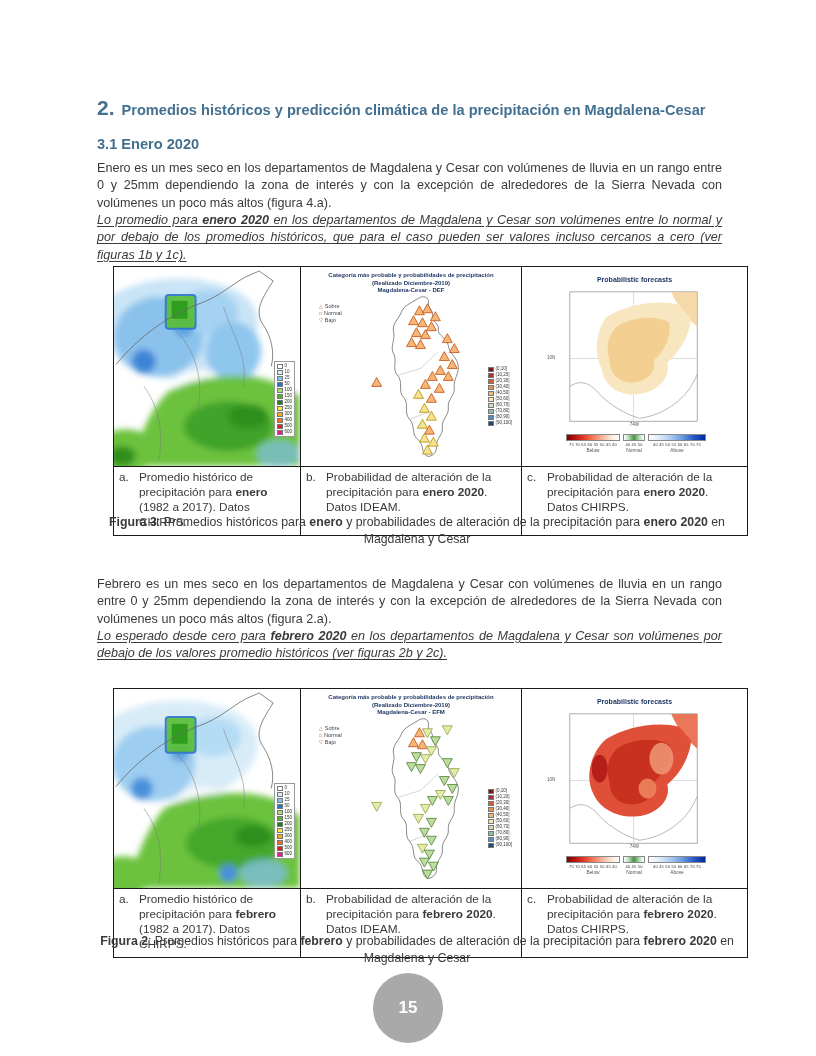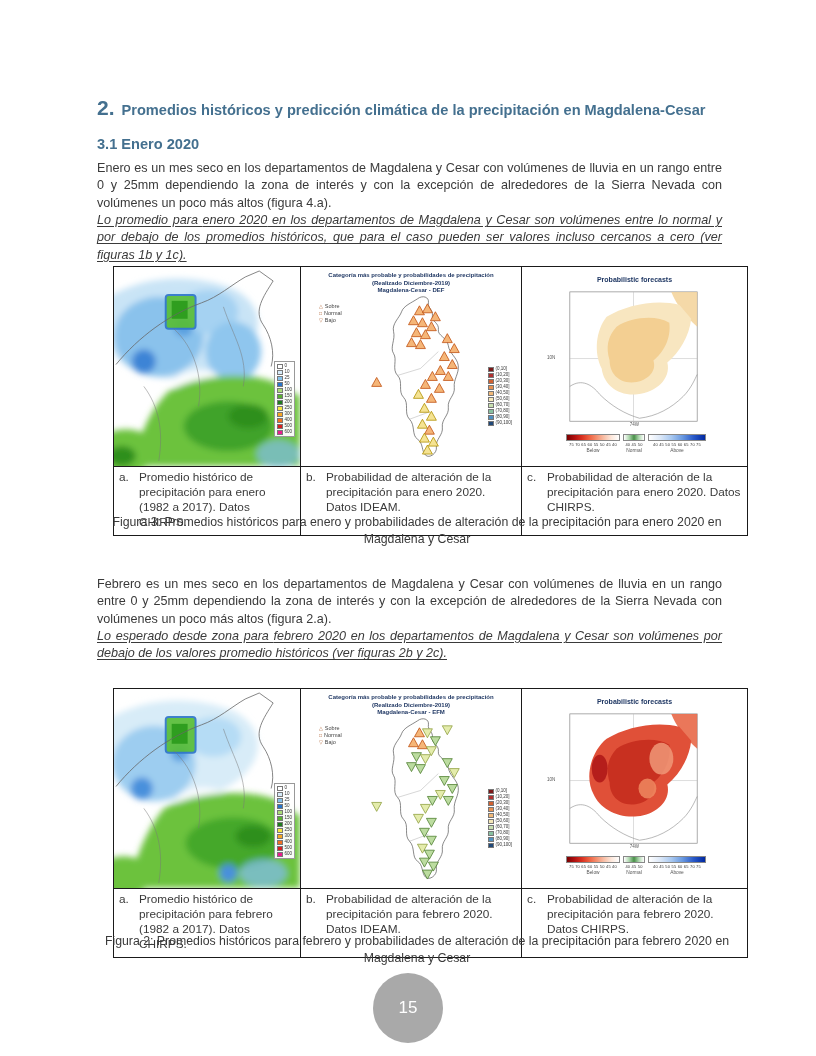--- a/index.html
+++ b/index.html
@@ -12,21 +12,21 @@
   .abs { position:absolute; }
   
   .h-main { left:97px; top:96px; width:640px; display:flex; align-items:baseline; gap:7px; color:#44708f; }
   .h-num { font-size:21px; font-weight:bold; }
   .h-title { font-size:14.6px; font-weight:bold; }
   .h-sec { left:97px; width:620px; color:#44708f; font-size:14.6px; font-weight:bold; }
   
   .body-par { left:97px; width:625px; font-size:12.6px; line-height:17.4px; text-align:justify; }
   .em-par { left:97px; width:625px; font-size:12.6px; line-height:17.4px; text-align:justify;
             font-style:italic; text-decoration:underline; text-underline-offset:2px; }
-  .bold { font-weight:normal; }
+  .bold { font-weight:bold; }
   
   .fig-table { left:113px; width:635px; display:grid; grid-template-columns:187px 221px 226px;
                border-left:1px solid #1a1a1a; border-top:1px solid #1a1a1a; background:#fff; }
   .map-cell { position:relative; height:200px; overflow:hidden; background:#fff;
               border-right:1px solid #1a1a1a; border-bottom:1px solid #1a1a1a; }
   .cap-cell { display:flex; gap:7px; padding:3px 5px 5px 5px; font-size:11.8px; line-height:15px;
               border-right:1px solid #1a1a1a; border-bottom:1px solid #1a1a1a; min-height:46px; }
   .cap-letter { flex:0 0 13px; }
   .cap-text { flex:1; }
   
@@ -52,21 +52,21 @@
   .pc-seg { display:flex; flex-direction:column; align-items:stretch; }
   .pc-strip { height:7px; border:0.5px solid #888; }
   .pc-ticks { font-size:4px; letter-spacing:.2px; color:#333; text-align:center; white-space:nowrap; margin-top:1px; }
   .pc-cat { font-size:4.8px; color:#555; text-align:center; margin-top:1px; }
   .strip-below { background:linear-gradient(to right,#7a0000,#b01010,#d83020,#ee6040,#f49070,#f8c0a8,#fde8dc,#ffffff); }
   .strip-normal { background:linear-gradient(to right,#ffffff,#b0d8b0,#489048,#b0d8b0,#ffffff); }
   .strip-above { background:linear-gradient(to right,#ffffff,#dce8f8,#a8c8f0,#6898e0,#2858c8,#0028a0); }
   
   .page-badge { left:373px; top:973px; width:70px; height:70px; border-radius:50%;
                 background:#a9a9a9; display:flex; align-items:center; justify-content:center;
-                color:#ffffff; font-size:17px; font-weight:normal;text-align:center; }
+                color:#ffffff; font-size:17px; font-weight:bold;text-align:center; }
 </style>
 </head>
 <body>
 
 <div class="page">
 
   <div class="abs h-main">
     <span class="h-num">2.</span>
     <span class="h-title">Promedios históricos y predicción climática de la precipitación en Magdalena-Cesar</span>
   </div>
@@ -313,21 +313,21 @@
     </div>
     <div class="cap-cell">
       <span class="cap-letter">c.</span>
       <span class="cap-text"><span>Probabilidad de alteración de la precipitación para </span><span class="bold">enero 2020</span><span>. Datos CHIRPS.</span></span>
     </div>
   </div>
 
   <div class="abs figura-cap" style="top:514px"><span class="bold">Figura 3</span><span>: Promedios históricos para </span><span class="bold">enero</span><span> y probabilidades de alteración de la precipitación para </span><span class="bold">enero 2020</span><span> en Magdalena y Cesar</span></div>
 
   <p class="abs body-par" style="top:576px">Febrero es un mes seco en los departamentos de Magdalena y Cesar con volúmenes de lluvia en un rango entre 0 y 25mm dependiendo la zona de interés y con la excepción de alrededores de la Sierra Nevada con volúmenes un poco más altos (figura 2.a).</p>
-  <p class="abs em-par" style="top:628px"><span>Lo esperado desde zona para </span><span class="bold">febrero 2020</span><span> en los departamentos de Magdalena y Cesar son volúmenes por debajo de los valores promedio históricos (ver figuras 2b y 2c).</span></p>
+  <p class="abs em-par" style="top:628px"><span>Lo esperado desde cero para </span><span class="bold">febrero 2020</span><span> en los departamentos de Magdalena y Cesar son volúmenes por debajo de los valores promedio históricos (ver figuras 2b y 2c).</span></p>
 
   <div class="abs fig-table" style="top:688px">
 
     <div class="map-cell">
       <svg class="pnl-svg" viewBox="0 0 187 200">
         <defs>
             <filter id="bl2" x="-20%" y="-20%" width="140%" height="140%">
               <feGaussianBlur stdDeviation="3"></feGaussianBlur>
             </filter>
           </defs>

